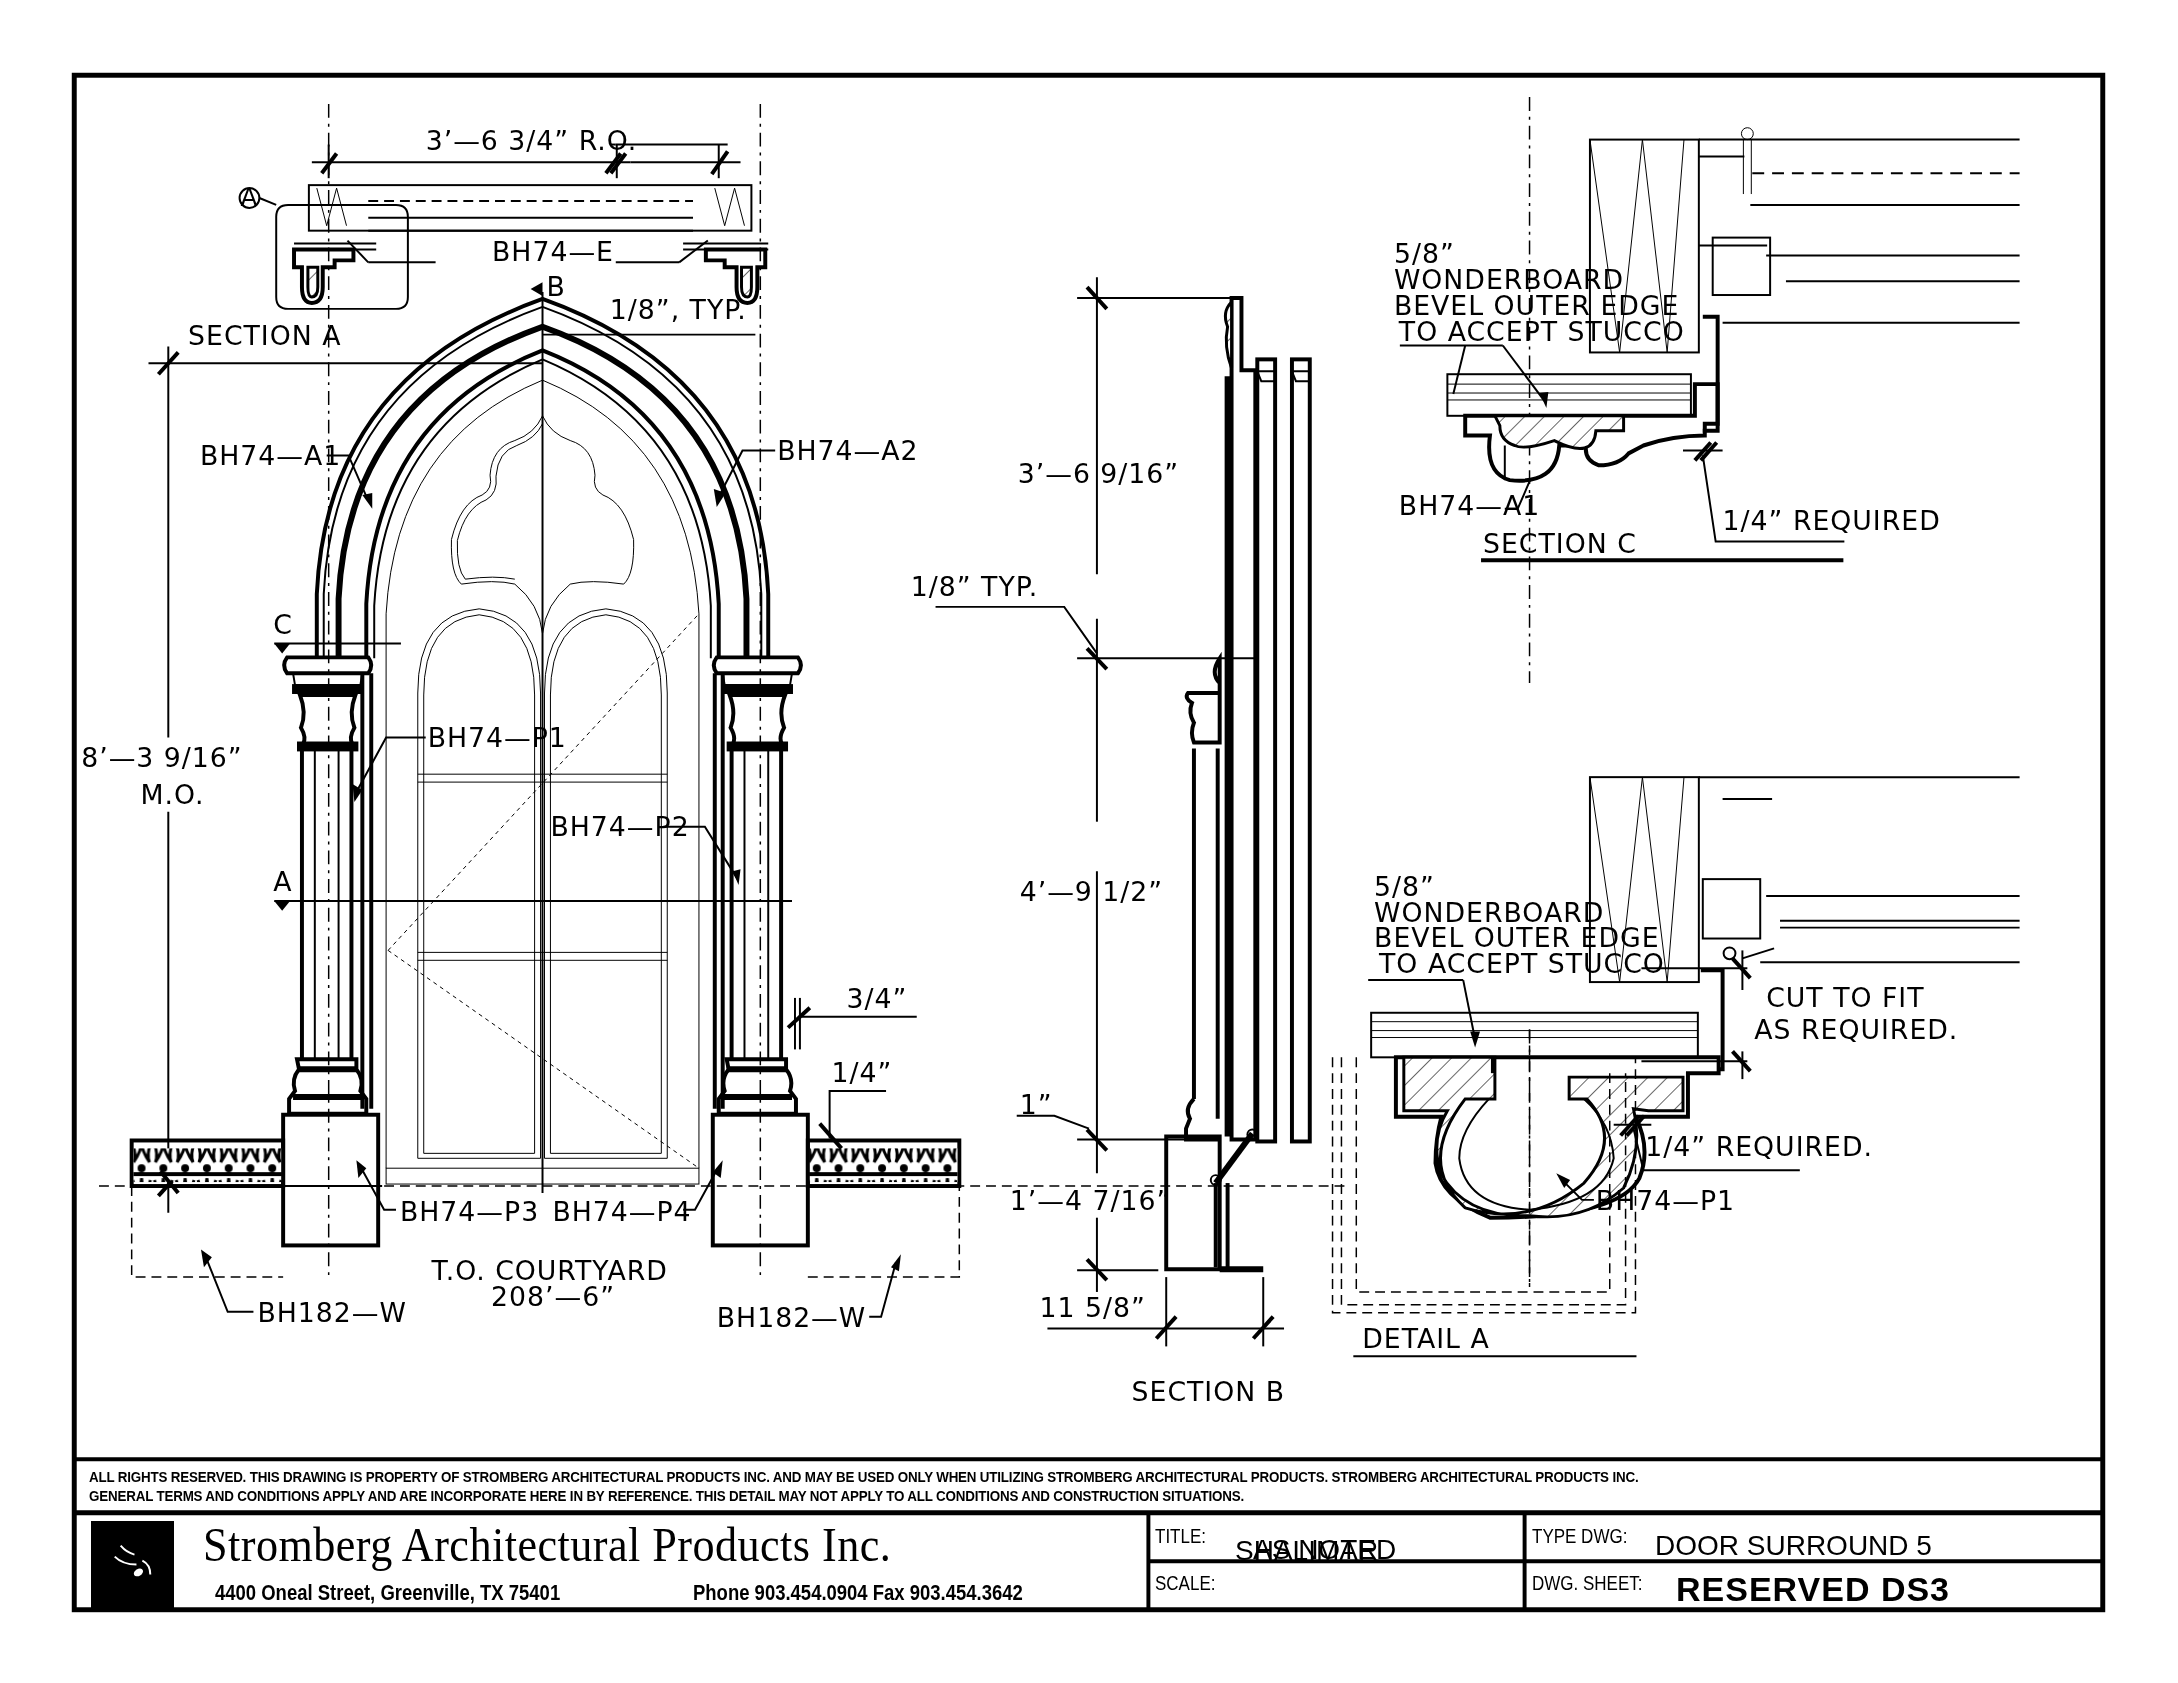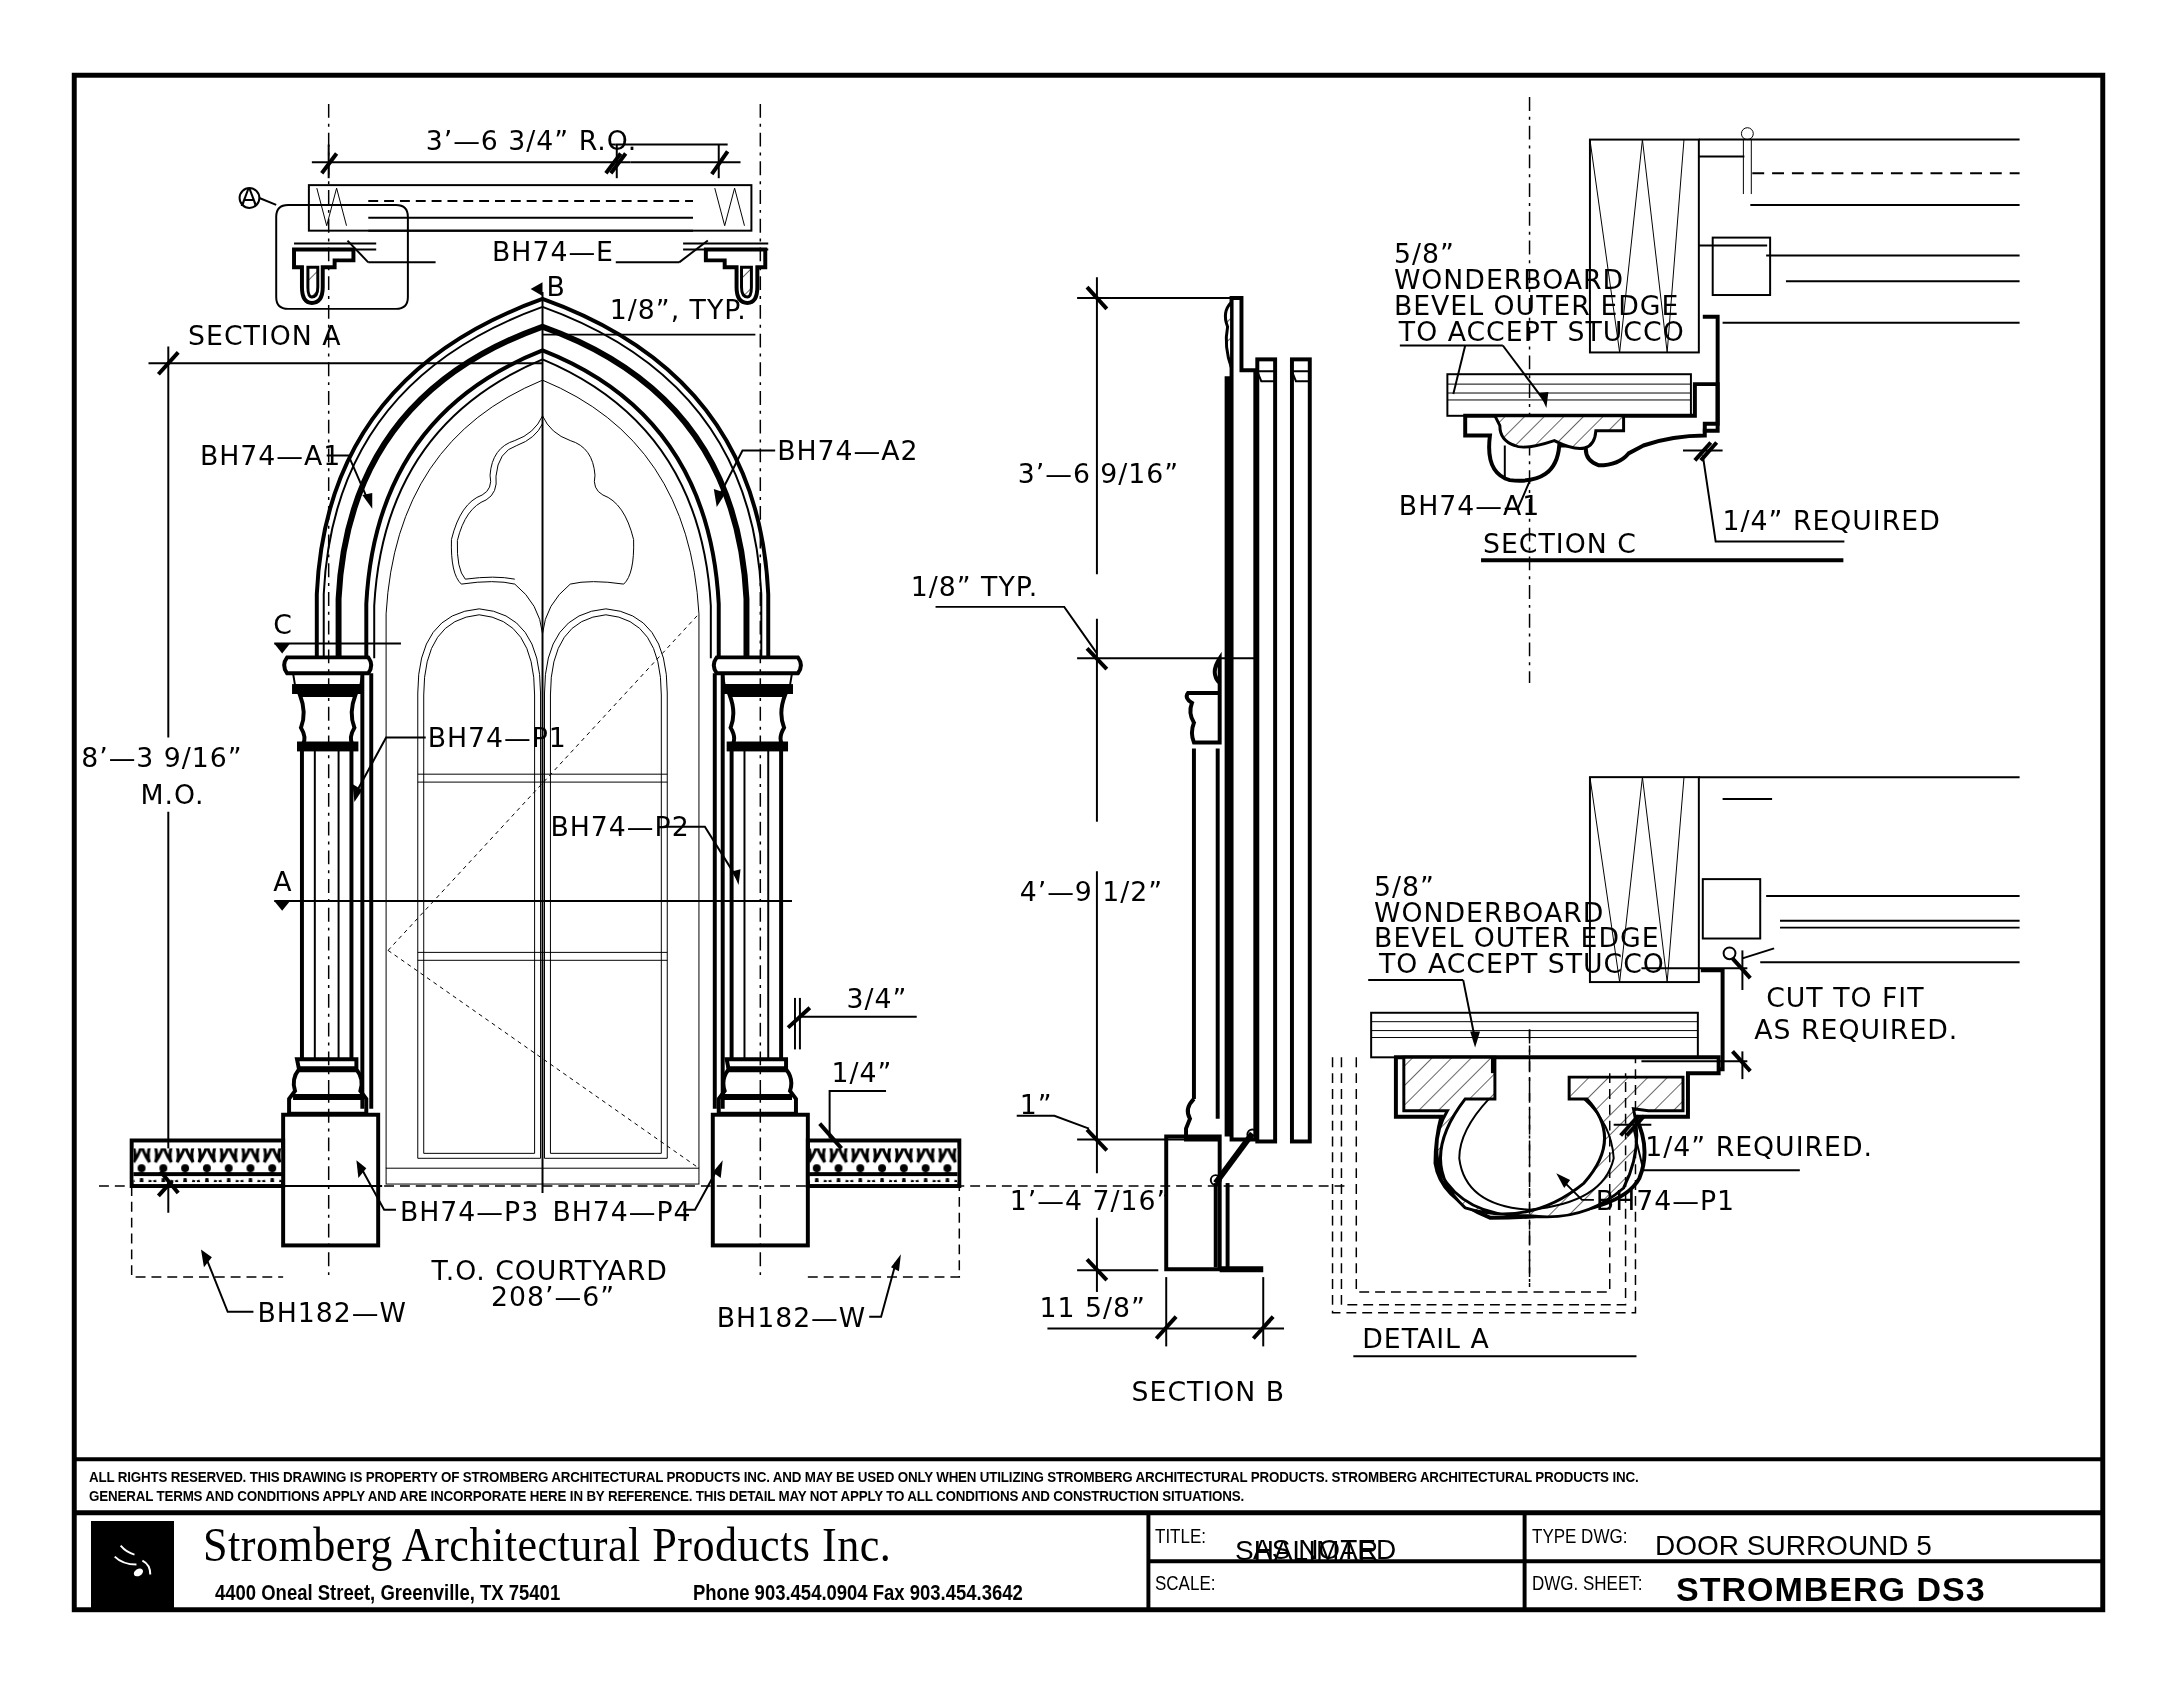--- a/index.html
+++ b/index.html
@@ -407,14 +407,14 @@
 <div class="tb address">4400 Oneal Street, Greenville, TX 75401</div>
 <div class="tb phonefax">Phone 903.454.0904   Fax 903.454.3642</div>
 
 <div class="tb lbl" style="left:1155px; top:1525px;">TITLE:</div>
 <div class="tb val" style="left:1235px; top:1526px;margin-top:9px;">SHALIMAR</div>
 <div class="tb lbl" style="left:1155px; top:1572px;">SCALE:</div>
 <div class="tb val" style="left:1253px; top:1534px;">AS NOTED</div>
 <div class="tb lbl" style="left:1532px; top:1525px;">TYPE DWG:</div>
 <div class="tb val" style="left:1655px; top:1530px;">DOOR SURROUND 5</div>
 <div class="tb lbl" style="left:1532px; top:1572px;">DWG. SHEET:</div>
-<div class="tb val-bold" style="left:1676px; top:1570px;">STROMBERG DS3</div>
+<div class="tb val-bold" style="left:1676px; top:1570px;">RESERVED DS3</div>
 
 
 </body></html>

